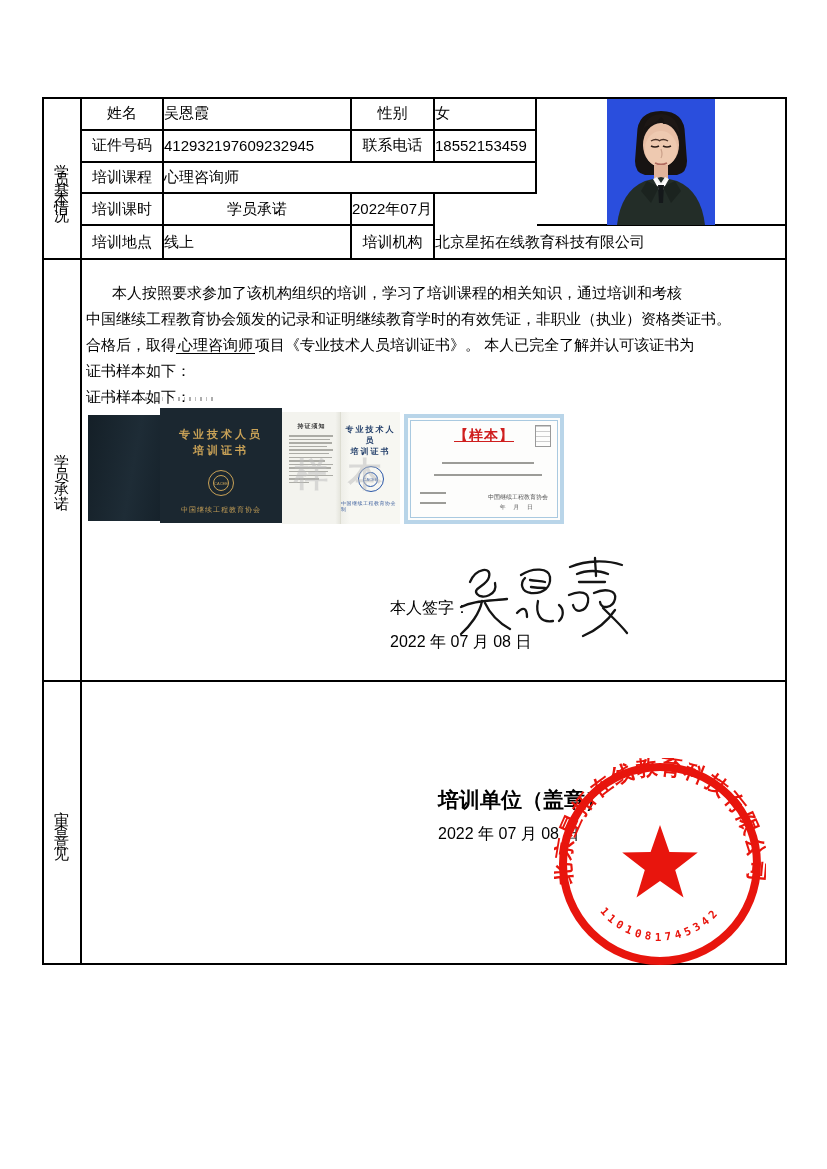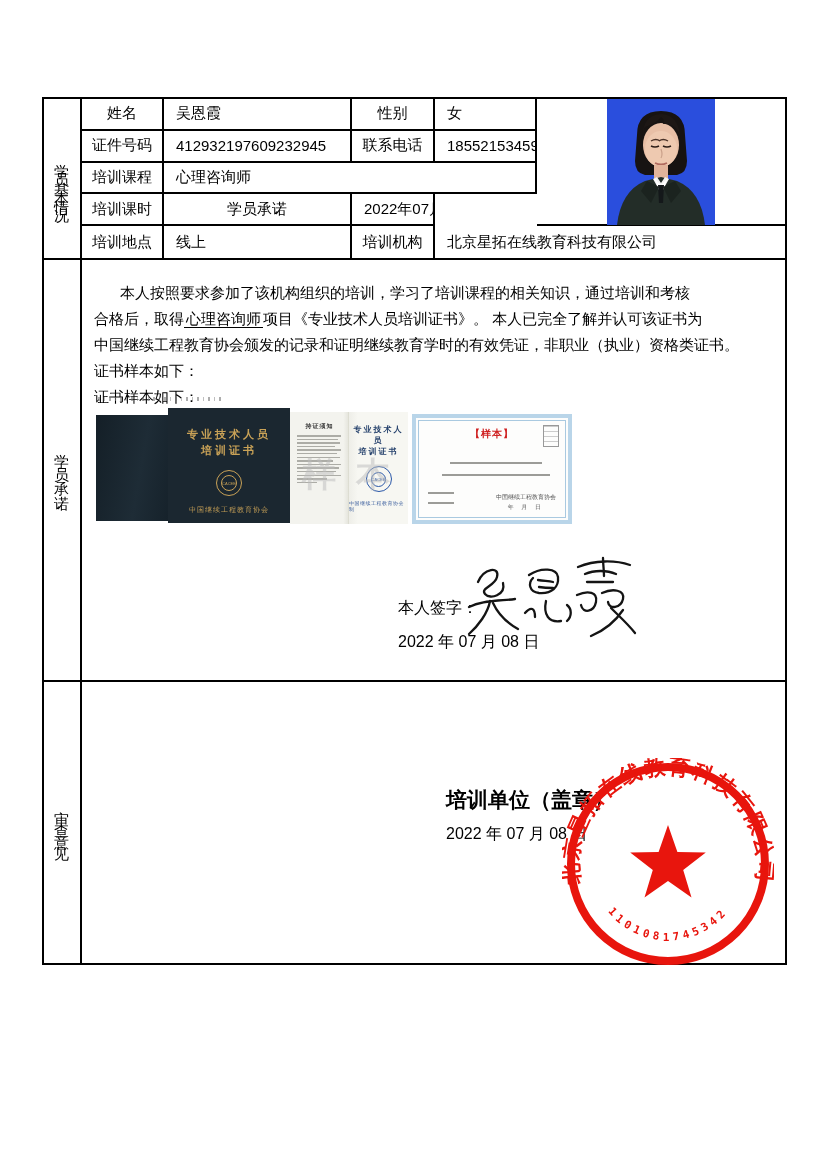--- a/index.html
+++ b/index.html
@@ -18,28 +18,28 @@
   .side-cell { width:38px; border-right:2px solid #000; display:flex; align-items:center; justify-content:center; flex:none; }
   .vlabel { writing-mode:vertical-rl; text-orientation:upright; font-size:15px; letter-spacing:9px; line-height:1; }
   .sec1 { height:161px; }
   .sec2 { height:422px; }
   .sec3 { flex:1; }
 
   
   .info-grid { flex:1; display:grid; grid-template-columns:82px 188px 83px 102px 1fr; grid-template-rows:repeat(5,1fr); }
   .cell { display:flex; align-items:center; font-size:15px; border-right:2px solid #000; border-bottom:2px solid #000; overflow:hidden; white-space:nowrap; }
   .cell.lab { justify-content:center; text-align:center; }
-  .cell.val { padding-left:12px; }
+  .cell.val { padding-left:0; }
   .cell.no-r { border-right:none; }
   .cell.no-b { border-bottom:none; }
   .photo-cell { grid-column:5; grid-row:1 / span 4; border-right:none; border-bottom:2px solid #000; display:flex; align-items:center; justify-content:center; }
   .photo-svg { width:108px; height:126px; display:block; }
 
   
-  .sec-content { flex:1; position:relative;margin-left:8px; }
+  .sec-content { flex:1; position:relative; }
   .para { position:absolute; left:4px; top:20px; width:698px; font-size:15px; line-height:26px; }
   .para .indent { padding-left:26px; }
   .u-course { border-bottom:1.5px solid #000; padding:0 2px; }
   .tiny-caption { position:absolute; left:8px; top:137px; width:126px; height:4px; opacity:.55;
       background:repeating-linear-gradient(90deg,#6a6a6a 0 2px,transparent 2px 6px,#8a8a8a 6px 7px,transparent 7px 11px); }
   .cert-strip { position:absolute; left:6px; top:148px; height:118px; display:flex; align-items:flex-start; }
   .cover-back { width:72px; height:106px; margin-top:7px; background:linear-gradient(100deg,#141f27,#1e2c36 60%,#16222b); }
   .cover-front { width:122px; height:115px; background:#1b2730; color:#c9a257; display:flex; flex-direction:column; align-items:center; padding-top:18px; }
   .cover-title { font-size:11px; letter-spacing:3px; text-align:center; line-height:16px; font-weight:700; }
   .gold-emblem { width:26px; height:26px; border:1.6px solid #c9a257; border-radius:50%; margin-top:12px; display:flex; align-items:center; justify-content:center; }
@@ -49,21 +49,21 @@
   .page-l { width:59px; padding:10px 6px 6px 7px; border-right:1px solid #ddddd2; background:linear-gradient(90deg,#f3f3ee 92%,#e6e6de); }
   .page-r { width:59px; padding-top:12px; display:flex; flex-direction:column; align-items:center; background:linear-gradient(90deg,#eeeee8,#f7f7f2 15%); }
   .notes-title { font-size:6px; font-weight:700; color:#333; text-align:center; margin-bottom:4px; letter-spacing:1px; }
   .tline { height:1.5px; background:#9a9a94; margin:2.1px 0; opacity:.8; }
   .inner-title { font-size:8px; font-weight:700; color:#24406b; letter-spacing:2px; line-height:11px; text-align:center; }
   .blue-seal { width:26px; height:26px; border:1.8px solid #2a57a8; border-radius:50%; margin-top:9px; display:flex; align-items:center; justify-content:center; }
   .blue-seal .inner { width:15px; height:15px; border:1px solid #2a57a8; border-radius:50%; font-size:4px; color:#2a57a8; display:flex; align-items:center; justify-content:center; }
   .book-org { font-size:5px; color:#3c5f9e; margin-top:8px; letter-spacing:.5px; }
   .sample-cert { width:160px; height:110px; margin-top:6px; margin-left:4px; background:#fdfdfc; border:4px solid #b9d5e9; position:relative; }
   .sample-inner { position:absolute; inset:2px; border:1px solid #a9c9e0; }
-  .sample-tag { position:absolute; top:9px; left:0; width:100%; text-align:center; font-size:10px; font-weight:700; color:#cf1f1f; letter-spacing:1px; }
+  .sample-tag { position:absolute; top:9px; left:0; width:100%; text-align:center; font-size:14px; font-weight:700; color:#cf1f1f; letter-spacing:1px;text-decoration:underline; }
   .sample-photo { position:absolute; top:7px; right:9px; width:16px; height:22px; border:1px solid #999; background:repeating-linear-gradient(0deg,transparent 0 4px,#ccc 4px 5px); }
   .sline { position:absolute; height:2px; background:#8b8b86; opacity:.85; }
   .sample-org { position:absolute; right:12px; bottom:18px; font-size:6px; color:#555; }
   .sample-date { position:absolute; right:24px; bottom:8px; font-size:6px; color:#555; letter-spacing:3px; }
   .watermark { position:absolute; left:212px; top:192px; font-size:34px; color:#bdbdbd; opacity:.5; letter-spacing:20px; font-weight:700; pointer-events:none; }
   .sig-label { position:absolute; left:308px; top:338px; font-size:16px; }
   .sig-svg { position:absolute; left:372px; top:290px; width:180px; height:92px; }
   .sig-date { position:absolute; left:308px; top:372px; font-size:16px; }
 
   
@@ -140,22 +140,22 @@
       </div>
     </div>
 
     <div class="section sec2">
       <div class="side-cell">
         <div class="vlabel" style="letter-spacing:14px">学员承诺</div>
       </div>
       <div class="sec-content">
         <div class="para">
           <div class="indent">本人按照要求参加了该机构组织的培训，学习了培训课程的相关知识，通过培训和考核</div>
+          <div>中国继续工程教育协会颁发的记录和证明继续教育学时的有效凭证，非职业（执业）资格类证书。</div>
           <div><span>合格后，取得</span><span class="u-course">心理咨询师</span><span>项目《专业技术人员培训证书》。 本人已完全了解并认可该证书为</span></div>
-          <div>中国继续工程教育协会颁发的记录和证明继续教育学时的有效凭证，非职业（执业）资格类证书。</div>
           <div>证书样本如下：</div>
           <div>证书样本如下：</div>
         </div>
 
         <div class="tiny-caption"></div>
 
         <div class="cert-strip">
           <div class="cover-back"></div>
           <div class="cover-front">
             <div class="cover-title">

